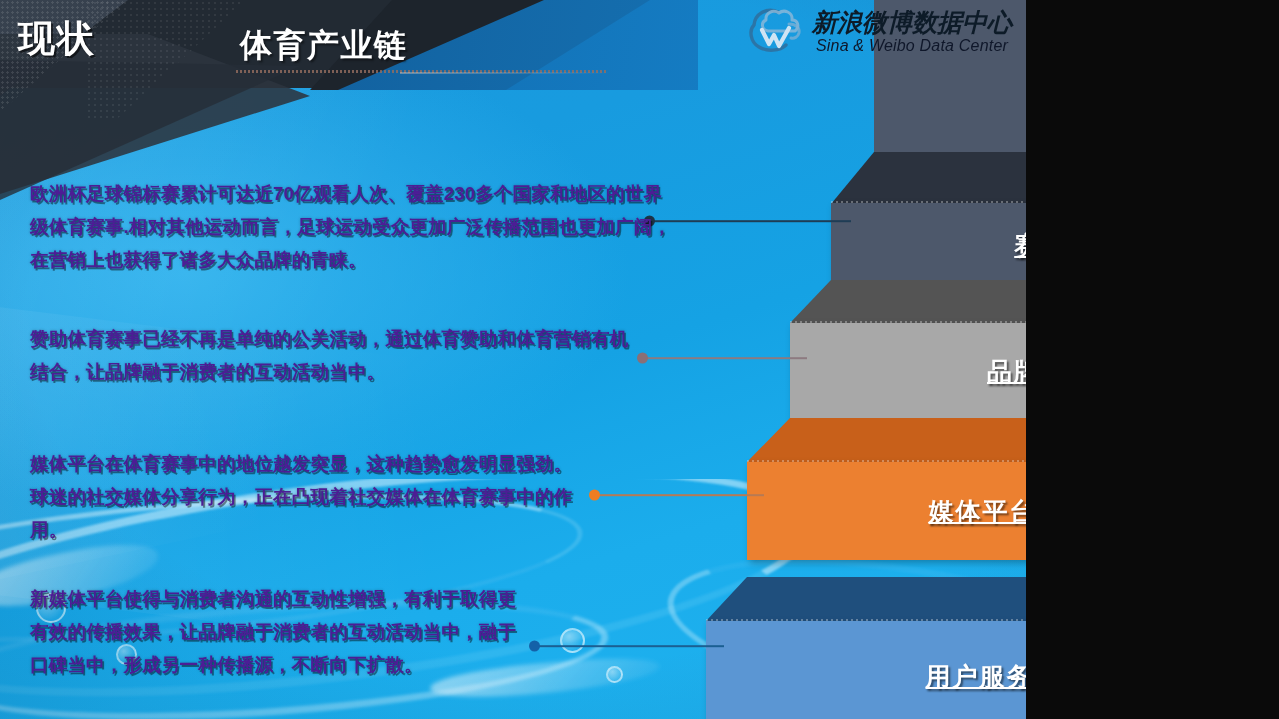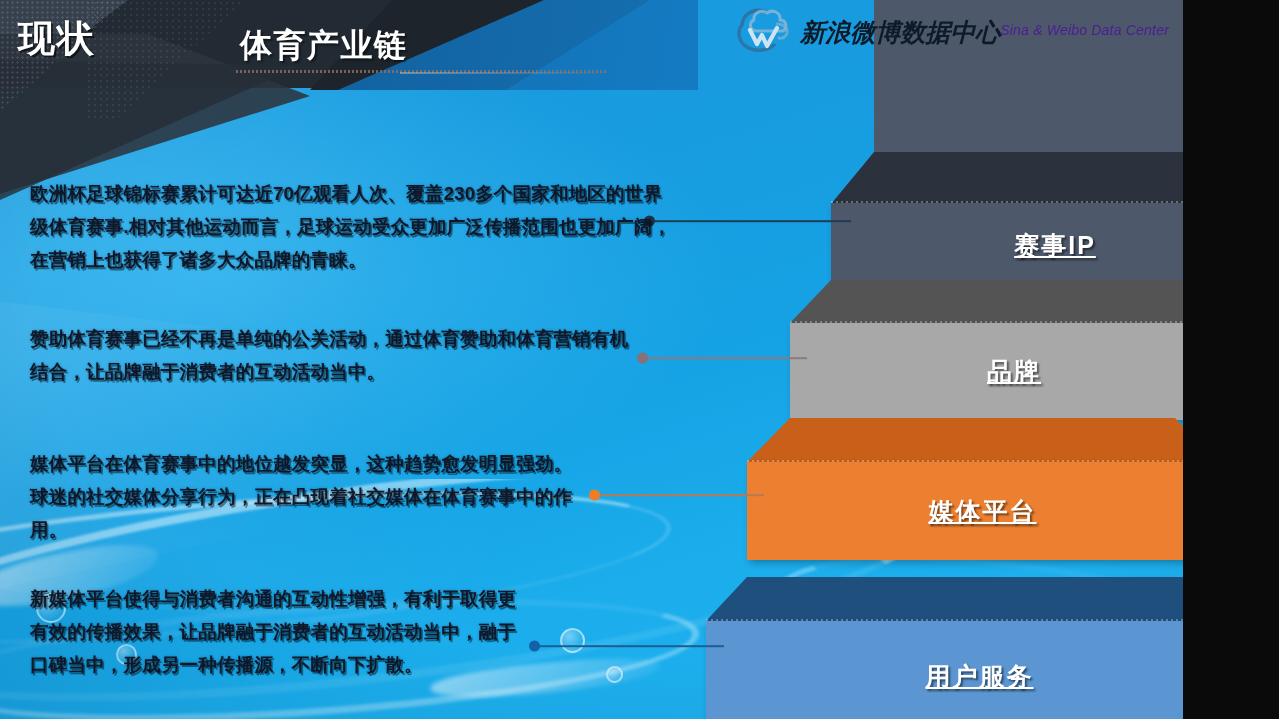--- a/index.html
+++ b/index.html
@@ -3,21 +3,21 @@
 <meta charset="utf-8">
 <title>体育产业链</title>
 <style>
   html, body {
     margin: 0;
     padding: 0;
     background: #0a0a0a;
   }
   #slide {
     position: relative;
-    width: 1183px;
+    width: 1026px;
     height: 719px;
     overflow: hidden;
     font-family: "Liberation Sans", "DejaVu Sans", sans-serif;
     background: #1ba0e0;
   }
 
   
   .bg-base {
     position: absolute;
     inset: 0;
@@ -204,41 +204,41 @@
   
   .logo {
     position: absolute;
     right: 14px; top: 6px;
     display: flex;
     align-items: center;
     gap: 6px;
     z-index: 8;
   }
   .logo-mark { width: 58px; height: 52px; flex: none; }
-  .logo-txt { display: flex; flex-direction: row; line-height: 1; }
+  .logo-txt { display: flex; flex-direction: column; line-height: 1; }
   .logo-cn {
     font-size: 25px;
     font-weight: bold;
     font-style: italic;
     color: #0d1b28;
     letter-spacing: 0px;
   }
   .logo-en {
-    font-size: 14px;
+    font-size: 16px;
     font-style: italic;
-    color: #4c1d95;
+    color: #0f172a;
     letter-spacing: 0.2px;
     margin-top: 3px;
     text-align: center;
   }
 
   
   .para {
     position: absolute;
-    color: #0f172a;
+    color: #4c1d95;
     font-weight: bold;
     font-size: 18.5px;
     line-height: 33px;
     letter-spacing: 0.2px;
     text-shadow: 1.6px 1.6px 0 rgba(0,0,0,0.42), 0 0 3px rgba(0,0,0,0.25);
     z-index: 5;
   }
   #para-0 { left: 30px; top: 177px; width: 648px; }
   #para-1 { left: 30px; top: 322px; width: 600px; }
   #para-2 { left: 30px; top: 447px; width: 560px; }

